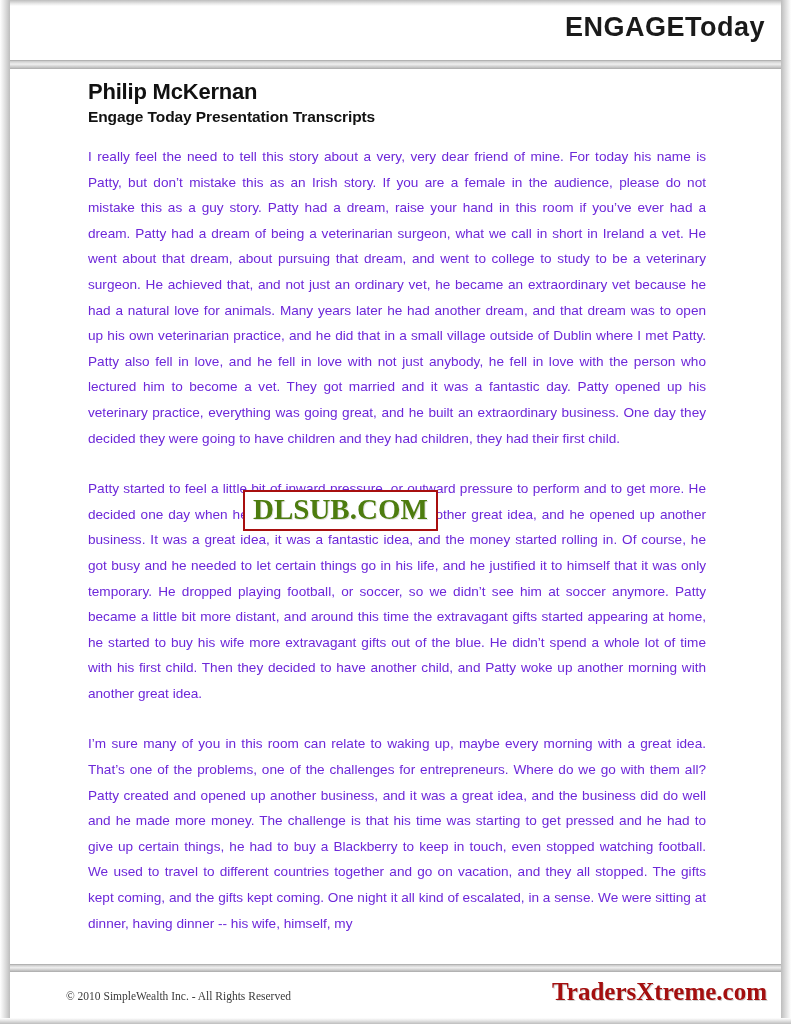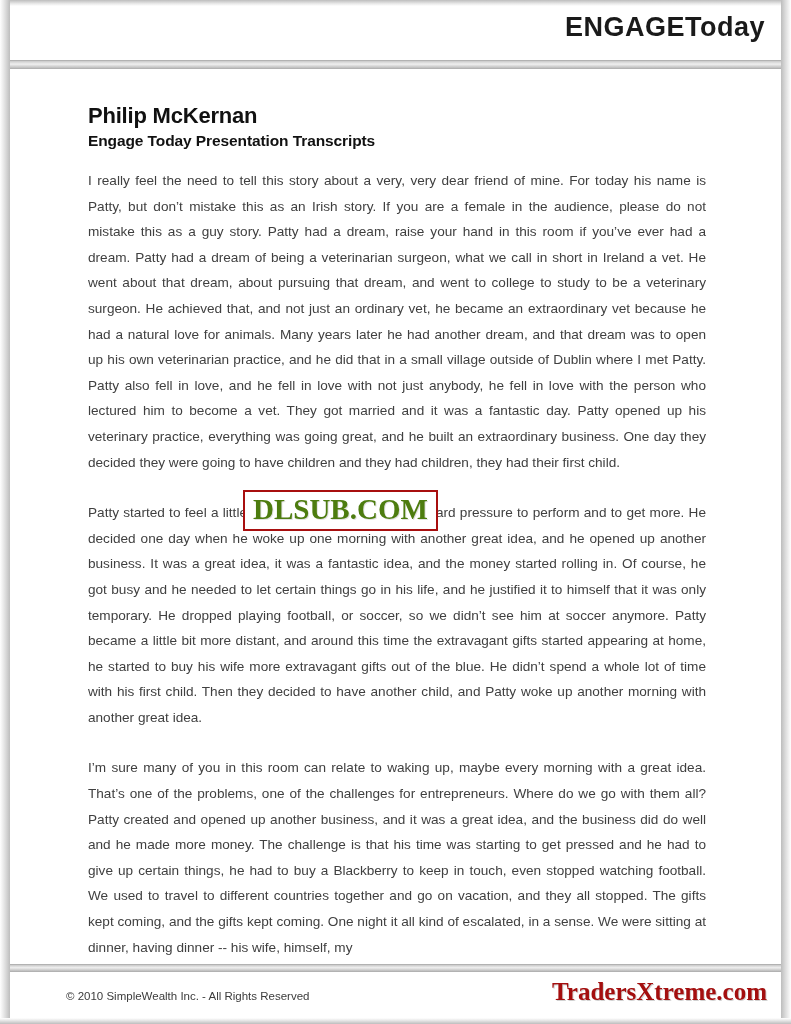--- a/index.html
+++ b/index.html
@@ -93,21 +93,21 @@
     color: rgba(150, 20, 20, 0.80);
     text-shadow: 1px 1px 0 rgba(255,255,255,0.55);
     letter-spacing: -1px;
     white-space: nowrap;
     pointer-events: none;
   }
 
   
   .content {
     position: absolute;
-    top: 103px;
+    top: 79px;
     left: 88px;
     width: 618px;
   }
   .doc-title {
     font-family: "Liberation Sans", sans-serif;
     font-weight: bold;
     font-size: 22px;
     color: #111111;
     margin: 0 0 3px 0;
     letter-spacing: -0.2px;
@@ -117,21 +117,21 @@
     font-weight: bold;
     font-size: 15.5px;
     color: #111111;
     margin: 0 0 18px 0;
     letter-spacing: -0.1px;
   }
   .para {
     font-family: "Liberation Sans", sans-serif;
     font-size: 13.6px;
     line-height: 25.6px;
-    color: #404040;
+    color: #6d28d9;
     margin: 0 0 25px 0;
     text-align: justify;
     text-justify: inter-word;
     hyphens: none;
   }
   .para:last-child { margin-bottom: 12px; }
 
   
   .wm-dlsub {
     position: absolute;
@@ -164,21 +164,21 @@
     position: absolute;
     bottom: 6px; left: 10px;
     width: 771px;
     height: 46px;
     background: #ffffff;
   }
   .copyright {
     position: absolute;
     left: 56px;
     top: 18px;
-    font-family: Liberation Sans, sans-serif;
+    font-family: Liberation Serif, serif;
     font-size: 11.5px;
     color: #3b3b3b;
     white-space: nowrap;
   }
   .wm-traders {
     position: absolute;
     right: 14px;
     top: 6px;
     font-family: "Liberation Serif", serif;
     font-weight: bold;

